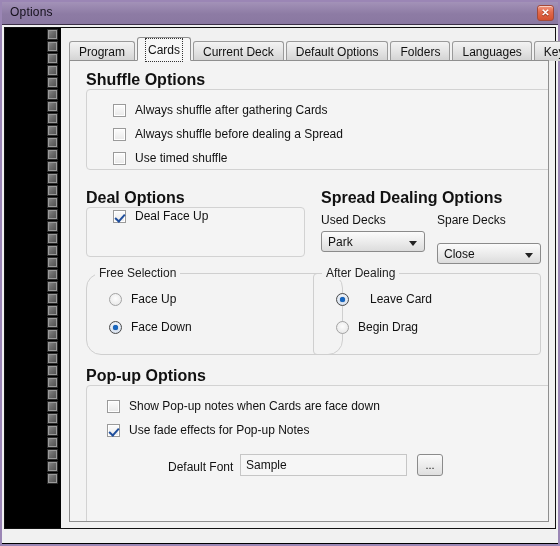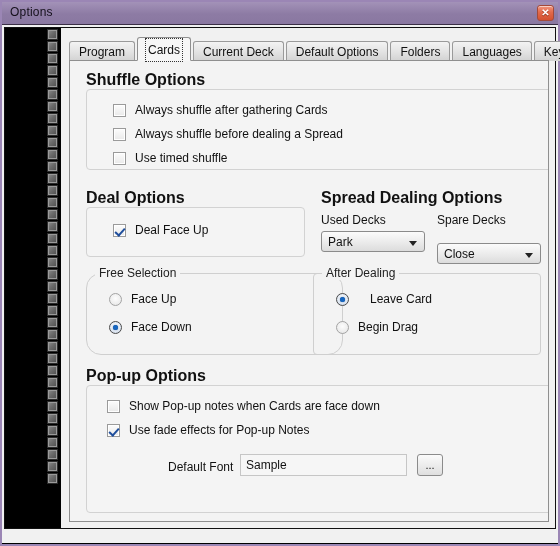--- a/index.html
+++ b/index.html
@@ -287,21 +287,21 @@
               <span>Always shuffle before dealing a Spread</span>
             </div>
             <div class="row" style="left:26px;top:61px;">
               <span class="cb"></span>
               <span>Use timed shuffle</span>
             </div>
           </div>
 
           <div class="sec-title" style="left:16px;top:128px;text-align:center;">Deal Options</div>
           <div class="panel" style="left:16px;top:146px;width:219px;height:50px;">
-            <div class="row" style="left:26px;top:15px;">
+            <div class="row" style="left:26px;top:1px;">
               <span class="cb checked"></span>
               <span>Deal Face Up</span>
             </div>
           </div>
 
           <div class="sec-title" style="left:251px;top:128px;">Spread Dealing Options</div>
           <div class="field-label" style="left:251px;top:152px;">Used Decks</div>
           <div class="combo" style="left:251px;top:170px;width:104px;padding-left:26px;">
             <span class="combo-text">Park</span>
             <span class="combo-arrow"></span>
@@ -330,21 +330,21 @@
               <span class="rb selected"></span>
               <span>Leave Card</span>
             </div>
             <div class="row" style="left:22px;top:46px;">
               <span class="rb"></span>
               <span>Begin Drag</span>
             </div>
           </div>
 
           <div class="sec-title" style="left:16px;top:306px;">Pop-up Options</div>
-          <div class="panel" style="left:16px;top:324px;width:468px;height:128px;">
+          <div class="panel" style="left:16px;top:324px;width:468px;height:144px;">
             <div class="row" style="left:20px;top:13px;">
               <span class="cb"></span>
               <span>Show Pop-up notes when Cards are face down</span>
             </div>
             <div class="row" style="left:20px;top:37px;">
               <span class="cb checked"></span>
               <span>Use fade effects for Pop-up Notes</span>
             </div>
             <div class="field-label" style="left:81px;top:74px;">Default Font</div>
             <div class="textbox" style="left:153px;top:68px;width:167px;">

